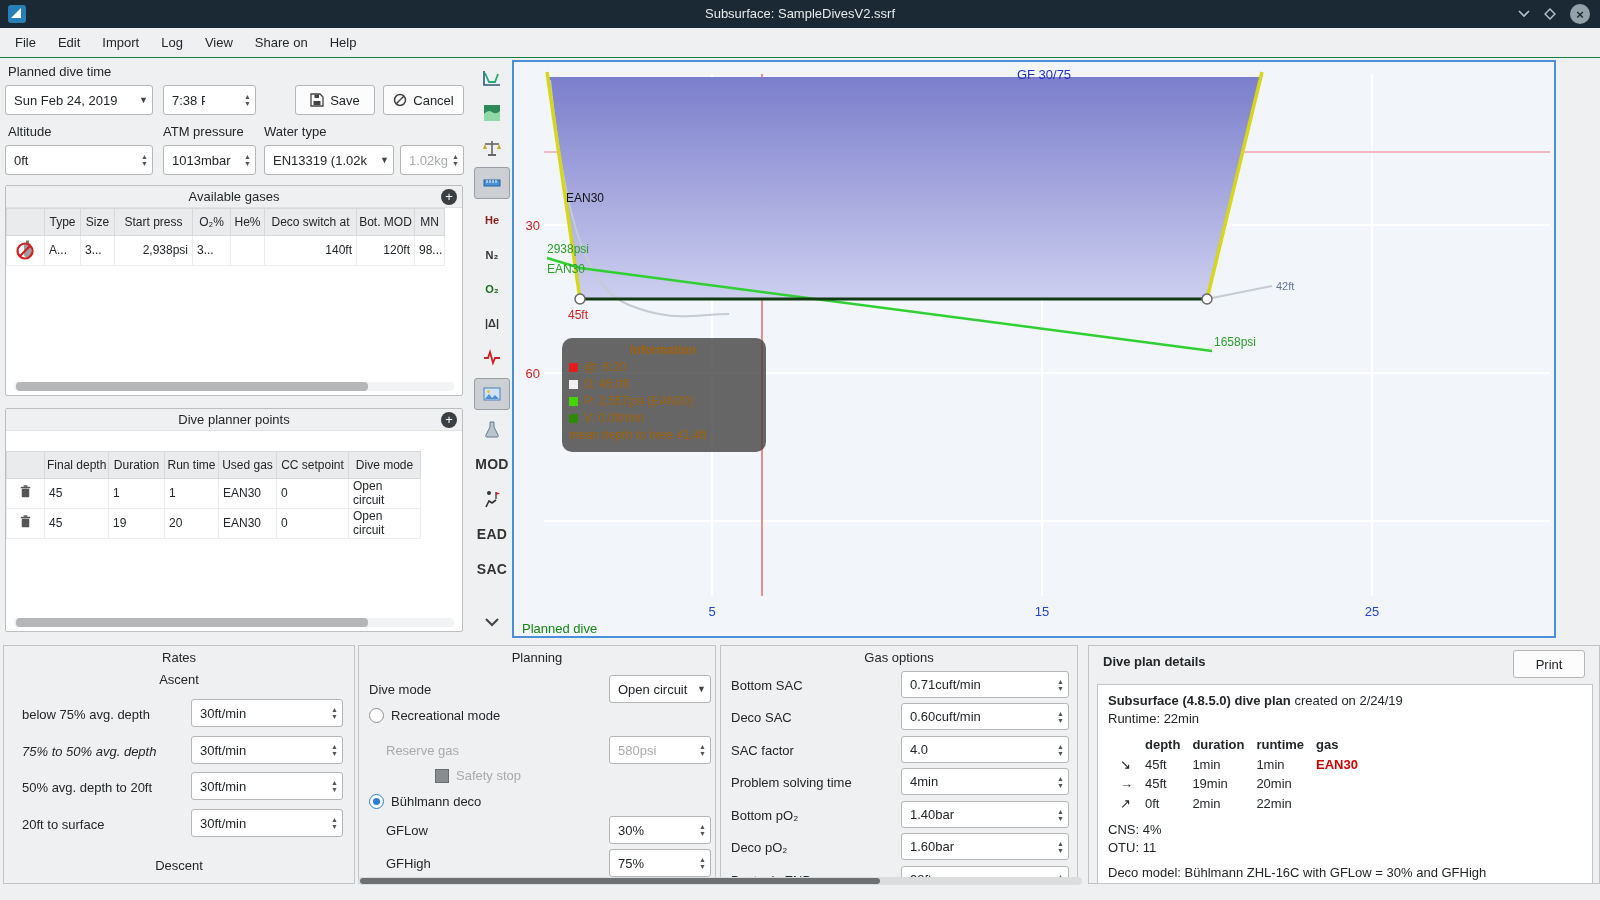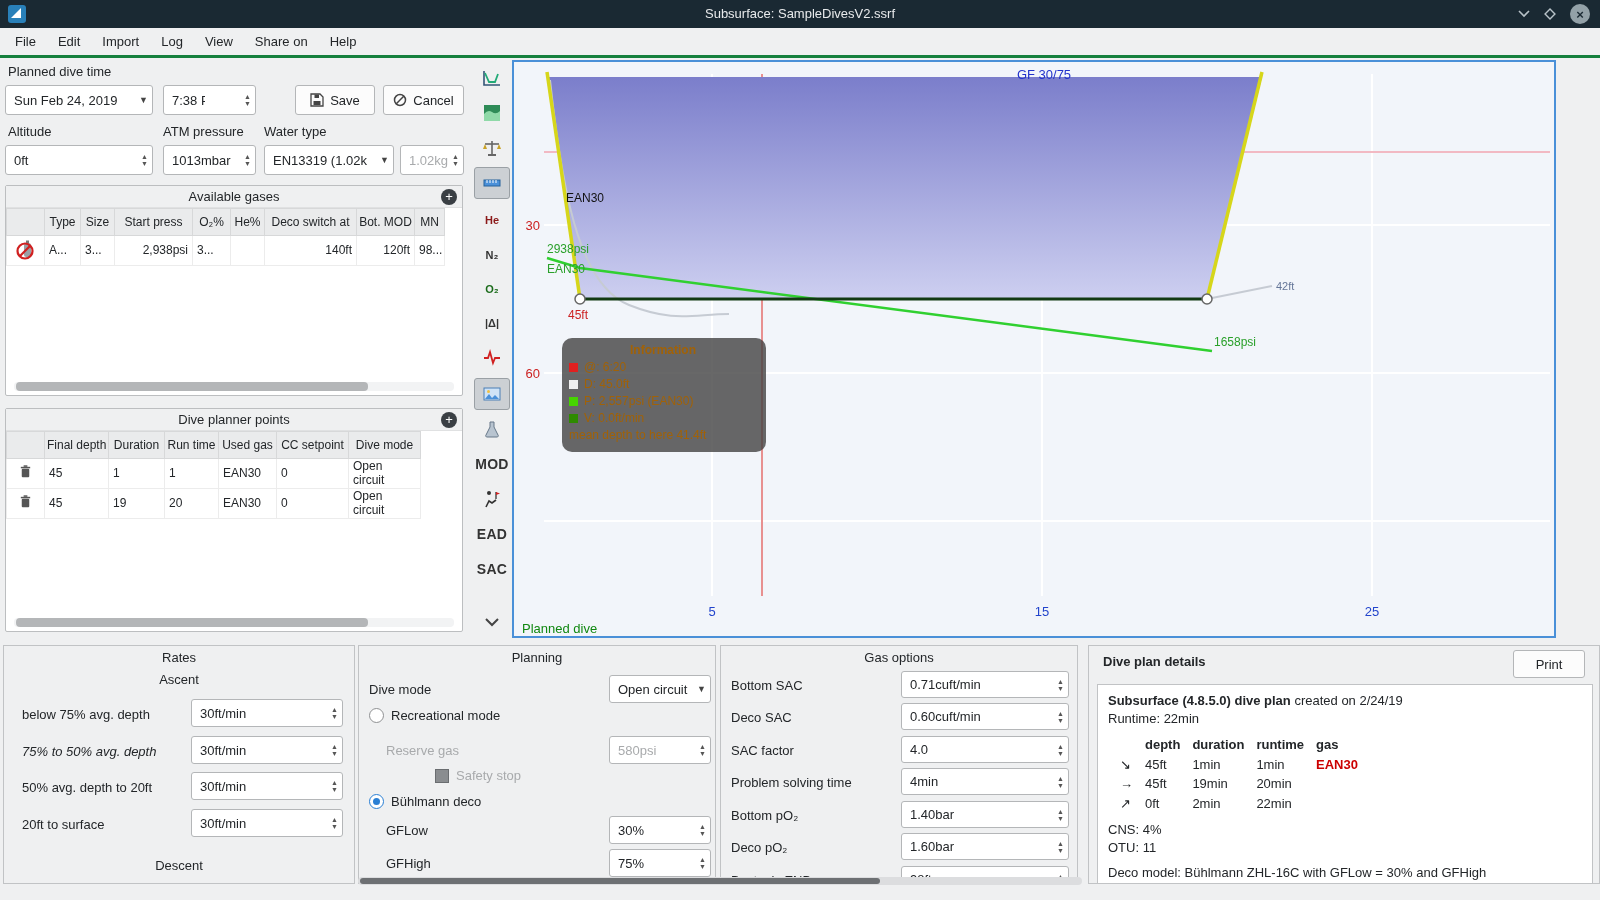--- a/index.html
+++ b/index.html
@@ -13,21 +13,21 @@
               background:#2980b9; }
   .app-icon svg { position:absolute; left:3px; top:3px; }
   .win-title { position:absolute; left:0; top:6px; width:100%; text-align:center; color:#e8eaec; font-size:13px; }
   .winbtn { position:absolute; top:4px; width:20px; height:20px; display:flex; align-items:center;
             justify-content:center; color:#b8c2c8; }
   .winbtn.min { right:66px; } .winbtn.max { right:40px; }
   .winbtn.close { right:10px; background:#93a1a8; border-radius:50%; color:#1a2933; font-weight:bold; font-size:13px; }
 
   
   .menubar { position:absolute; left:0; top:28px; width:1600px; height:30px; background:#eff0f1;
-             border-bottom:3px solid #15803d; display:flex; align-items:center; padding-left:4px; }
+             border-bottom:1px solid #15803d; display:flex; align-items:center; padding-left:4px; }
   .menu-item { padding:4px 11px; }
 
   
   .abs { position:absolute; }
   .btn { background:#fcfcfc; border:1px solid #b4b6b8; border-radius:3px; display:flex;
          align-items:center; justify-content:center; gap:6px; }
   .combo, .spin { background:#fff; border:1px solid #b4b6b8; border-radius:3px; display:flex;
                   align-items:center; padding:0 4px 0 8px; position:absolute; }
   .combo .val, .spin .val { flex:1; white-space:nowrap; overflow:hidden; }
   .combo .arrow { font-size:9px; color:#444; padding-left:3px; }
@@ -224,21 +224,21 @@
   <div class="hscroll" style="width:440px;">
     <div class="hhandle" style="width:352px;"></div>
   </div>
 </div>
 
 <div class="groupbox" style="left:5px; top:408px; width:458px; height:224px;">
   <div class="ghead">
     <span class="gtitle">Dive planner points</span>
     <div class="plus">+</div>
   </div>
-  <table class="tbl" style="width:414px;">
+  <table class="tbl" style="width:414px;margin-top:20px;">
     <tbody>
         <tr>
       <th class="w-icon"></th>
       <th style="width:64px">Final depth</th>
       <th style="width:56px">Duration</th>
       <th style="width:54px">Run time</th>
       <th style="width:58px">Used gas</th>
       <th style="width:72px">CC setpoint</th>
       <th style="width:72px">Dive mode</th>
     </tr>

